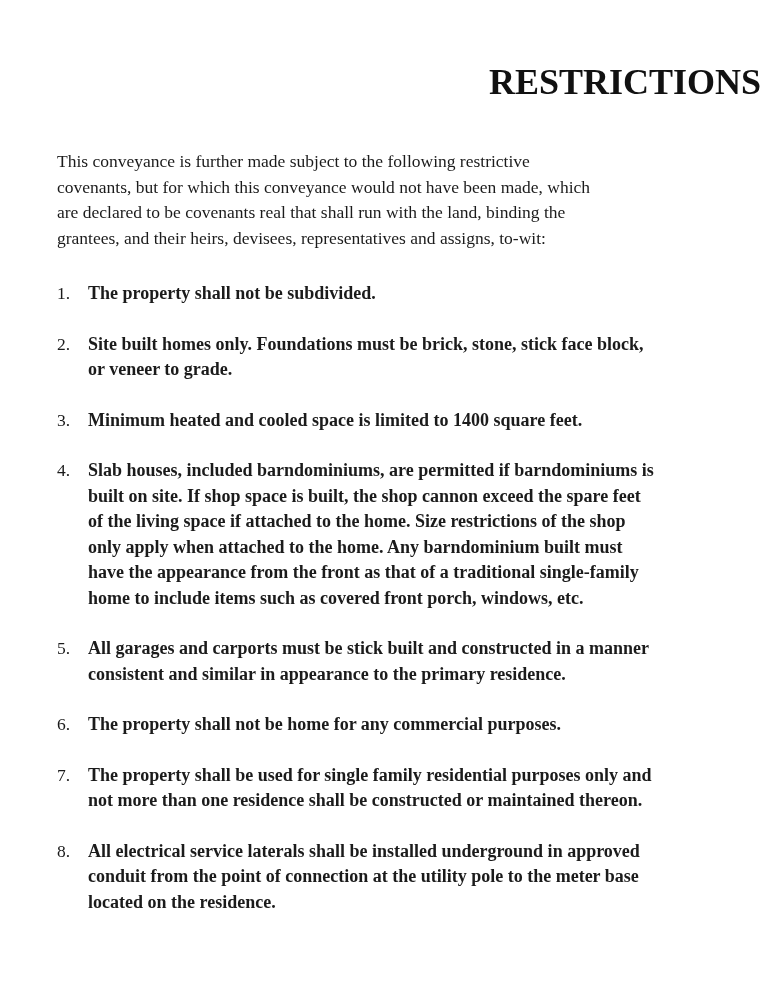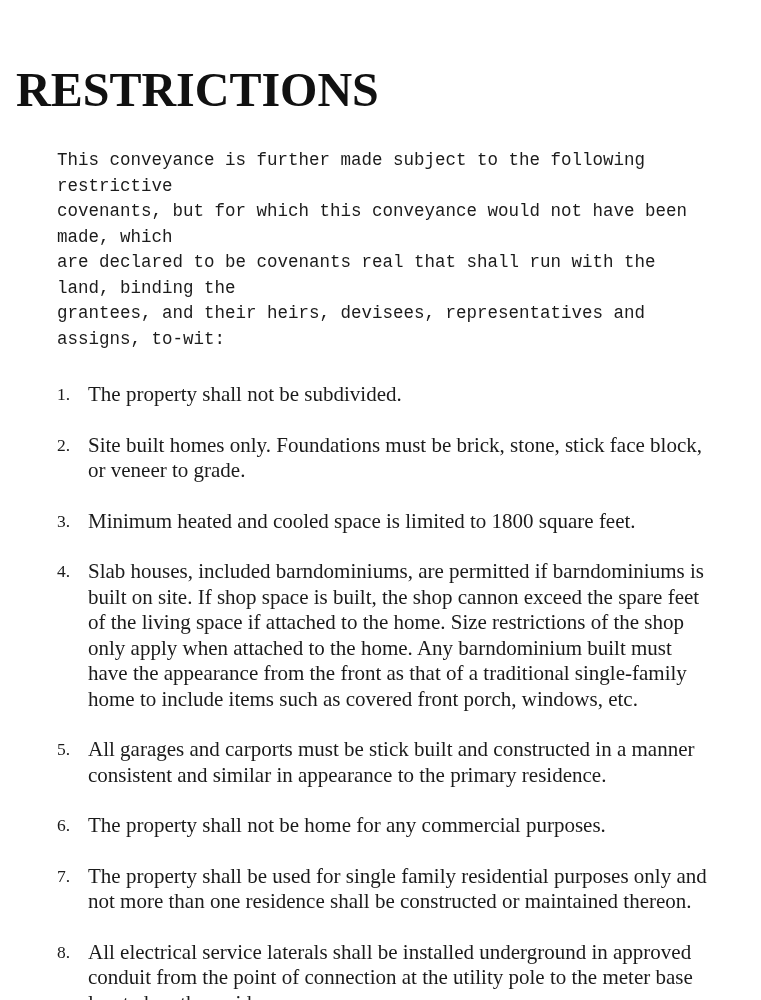--- a/index.html
+++ b/index.html
@@ -16,55 +16,55 @@
   }
   .page {
     box-sizing: border-box;
     width: 761px;
     height: 1000px;
     padding: 62px 50px 0 57px;
     background: #ffffff;
   }
   .title {
     margin: 0 -50px 0 -57px; 
-    text-align: left;
-    font-size: 48px;
+    text-align: right;
+    font-size: 36px;
     line-height: 1.15;
     font-weight: bold;
     color: #111111;
     padding-left: 16px;
   }
   .intro {
-    margin: 31px 0 0 0;
+    margin: 46px 0 0 0;
     font-size: 17.5px;
     line-height: 25.5px;
     white-space: pre-line;
-    font-family: Liberation Mono, monospace;
   }
   .items {
     margin-top: 30px;
   }
   .item {
     display: flex;
     align-items: flex-start;
     margin-top: 0;
   }
   .item + .item {
     margin-top: 25px;
   }
   .num {
     flex: 0 0 31px;
     font-size: 17.5px;
     line-height: 25.5px;
   }
   .item-text {
     flex: 1;
-    font-size: 21px;
+    font-size: 18px;
     line-height: 25.5px;
     white-space: pre-line;
+    font-weight: bold;
   }
 </style>
 </head>
 <body>
 
 <div class="page">
 
   <h1 class="title">RESTRICTIONS</h1>
 
   <p class="intro">This conveyance is further made subject to the following restrictive
@@ -80,21 +80,21 @@
     </div>
 
     <div class="item">
       <span class="num">2.</span>
       <div class="item-text">Site built homes only. Foundations must be brick, stone, stick face block,
 or veneer to grade.</div>
     </div>
 
     <div class="item">
       <span class="num">3.</span>
-      <div class="item-text">Minimum heated and cooled space is limited to 1800 square feet.</div>
+      <div class="item-text">Minimum heated and cooled space is limited to 1400 square feet.</div>
     </div>
 
     <div class="item">
       <span class="num">4.</span>
       <div class="item-text">Slab houses, included barndominiums, are permitted if barndominiums is
 built on site. If shop space is built, the shop cannon exceed the spare feet
 of the living space if attached to the home. Size restrictions of the shop
 only apply when attached to the home. Any barndominium built must
 have the appearance from the front as that of a traditional single-family
 home to include items such as covered front porch, windows, etc.</div>

